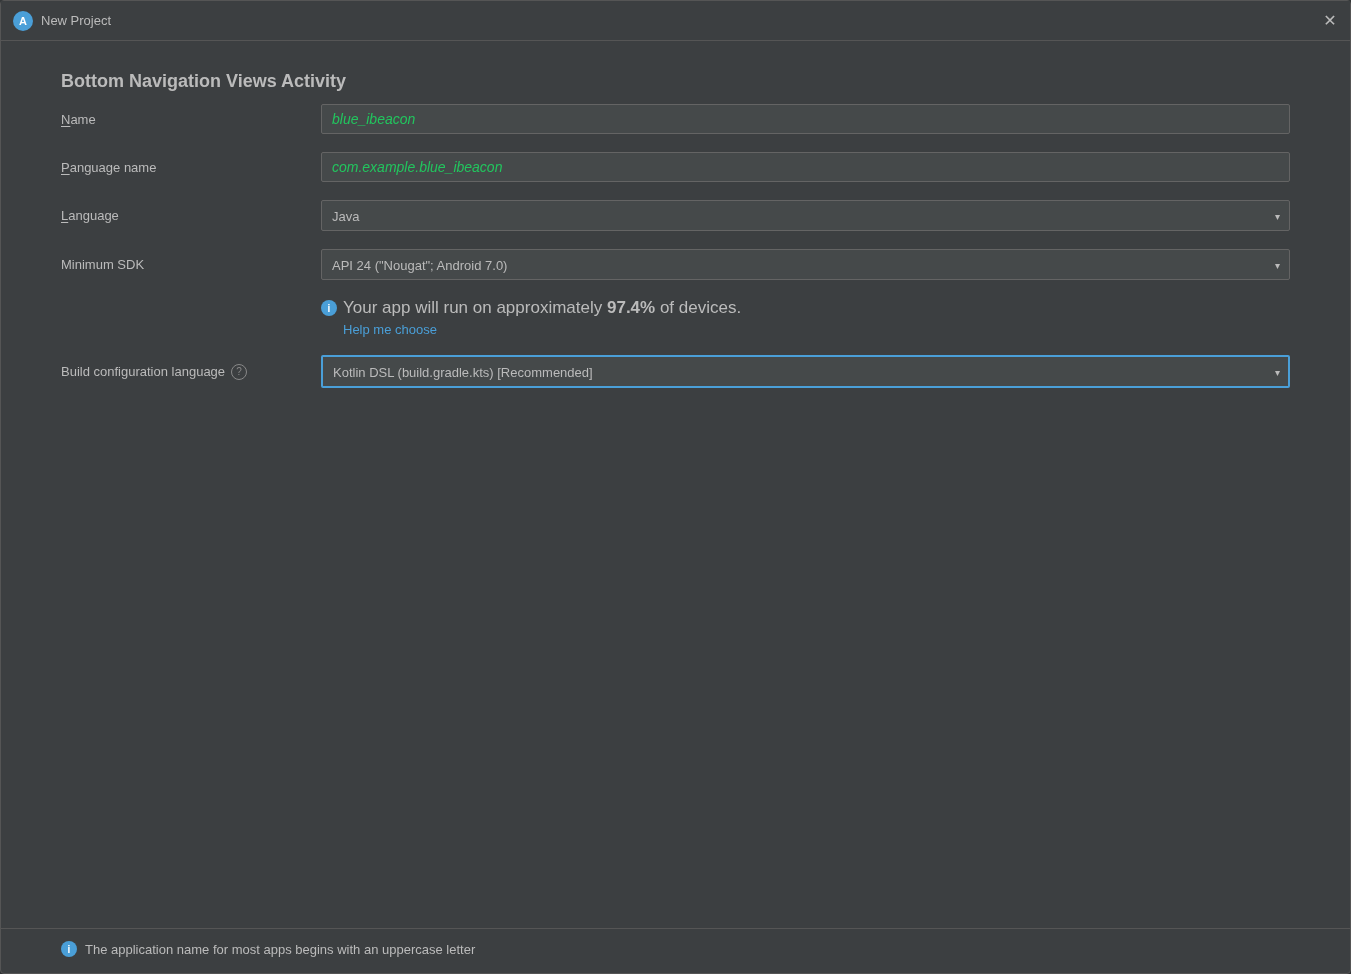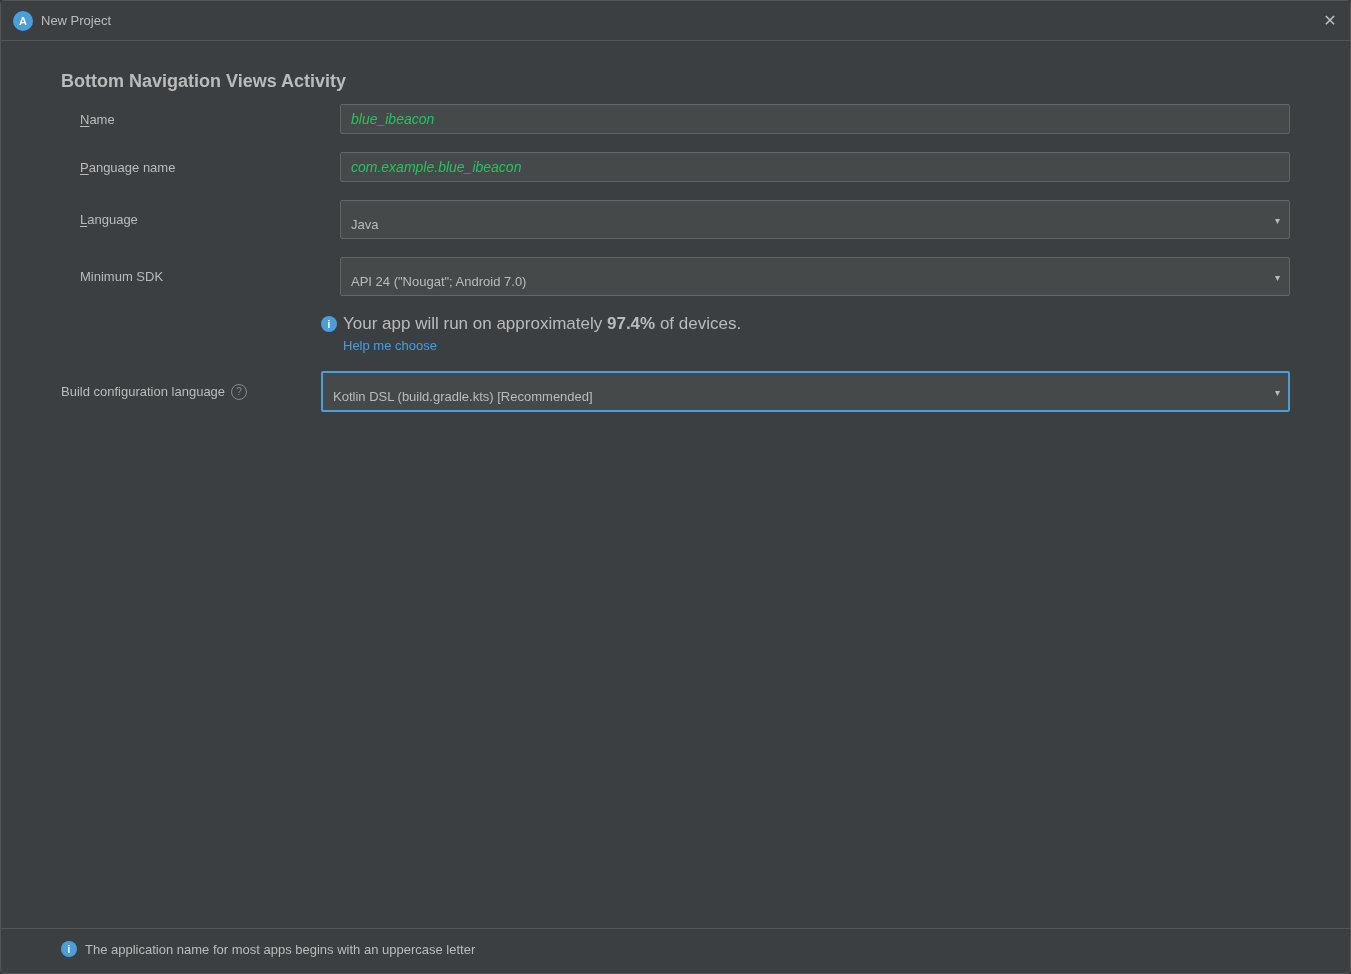--- a/index.html
+++ b/index.html
@@ -99,21 +99,20 @@
       display: flex;
       align-items: center;
       margin-bottom: 18px;
     }
 
     .form-label {
       width: 260px;
       flex-shrink: 0;
       color: #bbbbbb;
       font-size: 13px;
-      margin-left: 19px;
     }
 
     .form-label-underline {
       text-decoration: underline;
       text-decoration-color: #bbbbbb;
       text-underline-offset: 2px;
     }
 
     .form-input {
       flex: 1;
@@ -163,21 +162,21 @@
     .select-wrapper {
       flex: 1;
       position: relative;
     }
 
     .select-wrapper select {
       width: 100%;
       background: #45494a;
       border: 1px solid #646464;
       border-radius: 2px;
-      padding: 16px 30px 6px 10px;
+      padding: 8px 30px 6px 10px;
       color: #bbbbbb;
       font-size: 13px;
       outline: none;
       appearance: none;
       -webkit-appearance: none;
       cursor: pointer;
     }
 
     .select-arrow {
       position: absolute;

